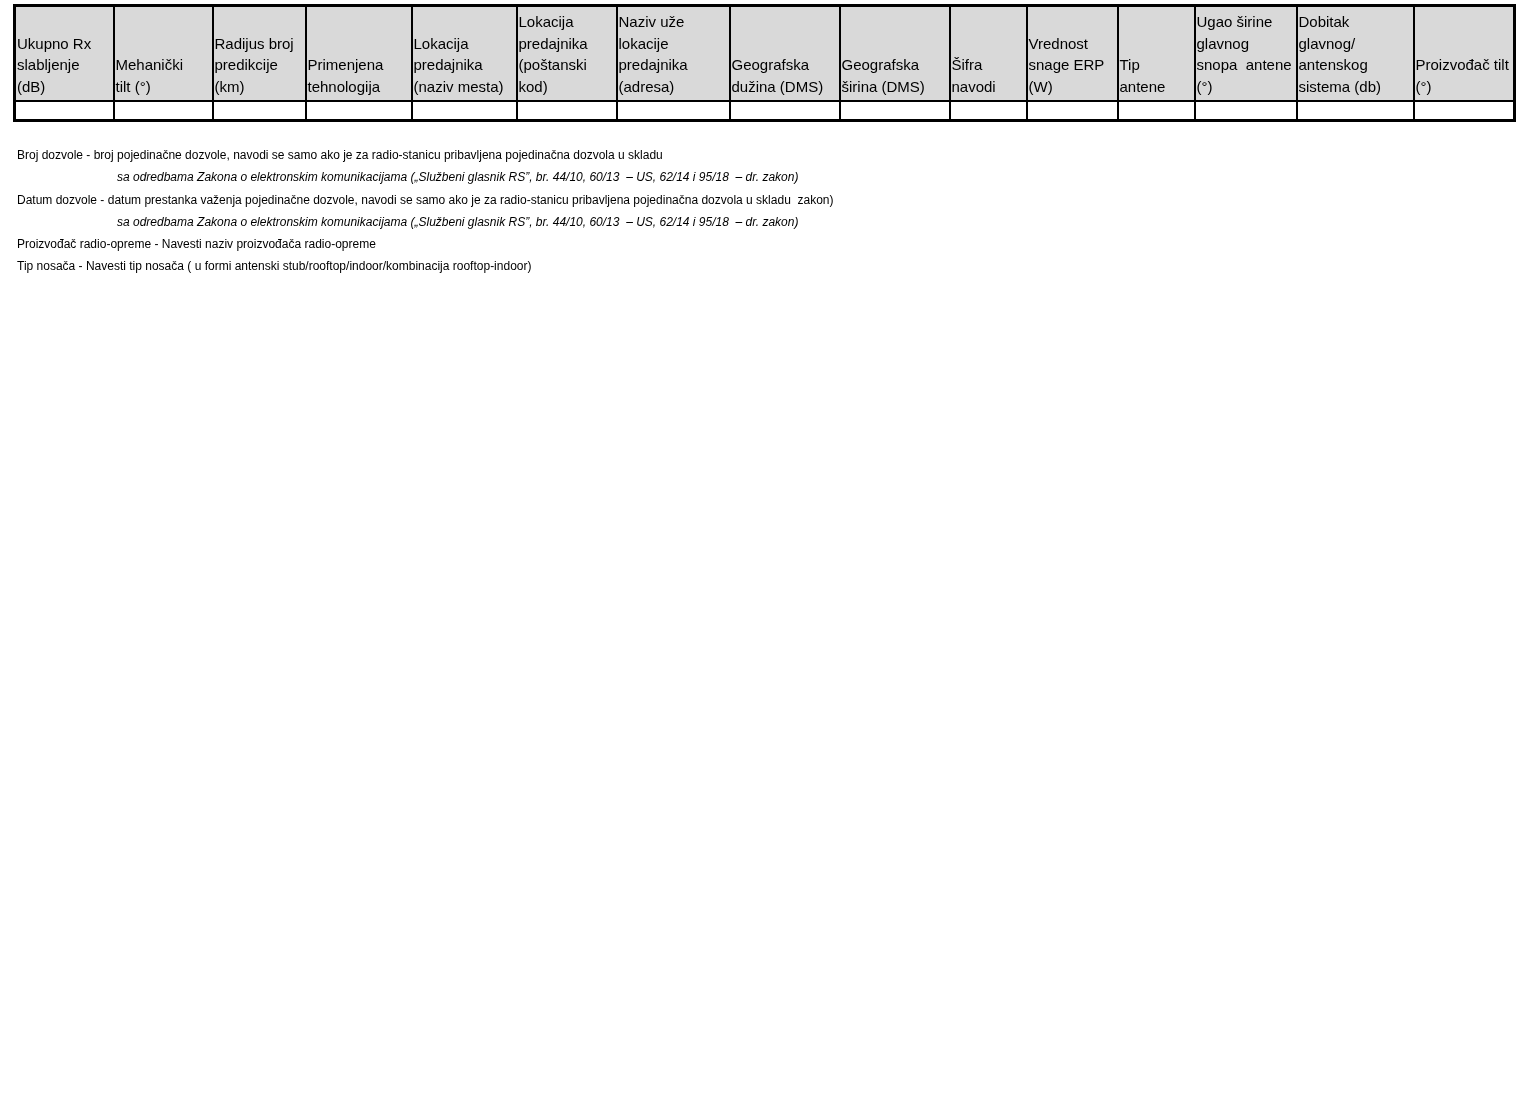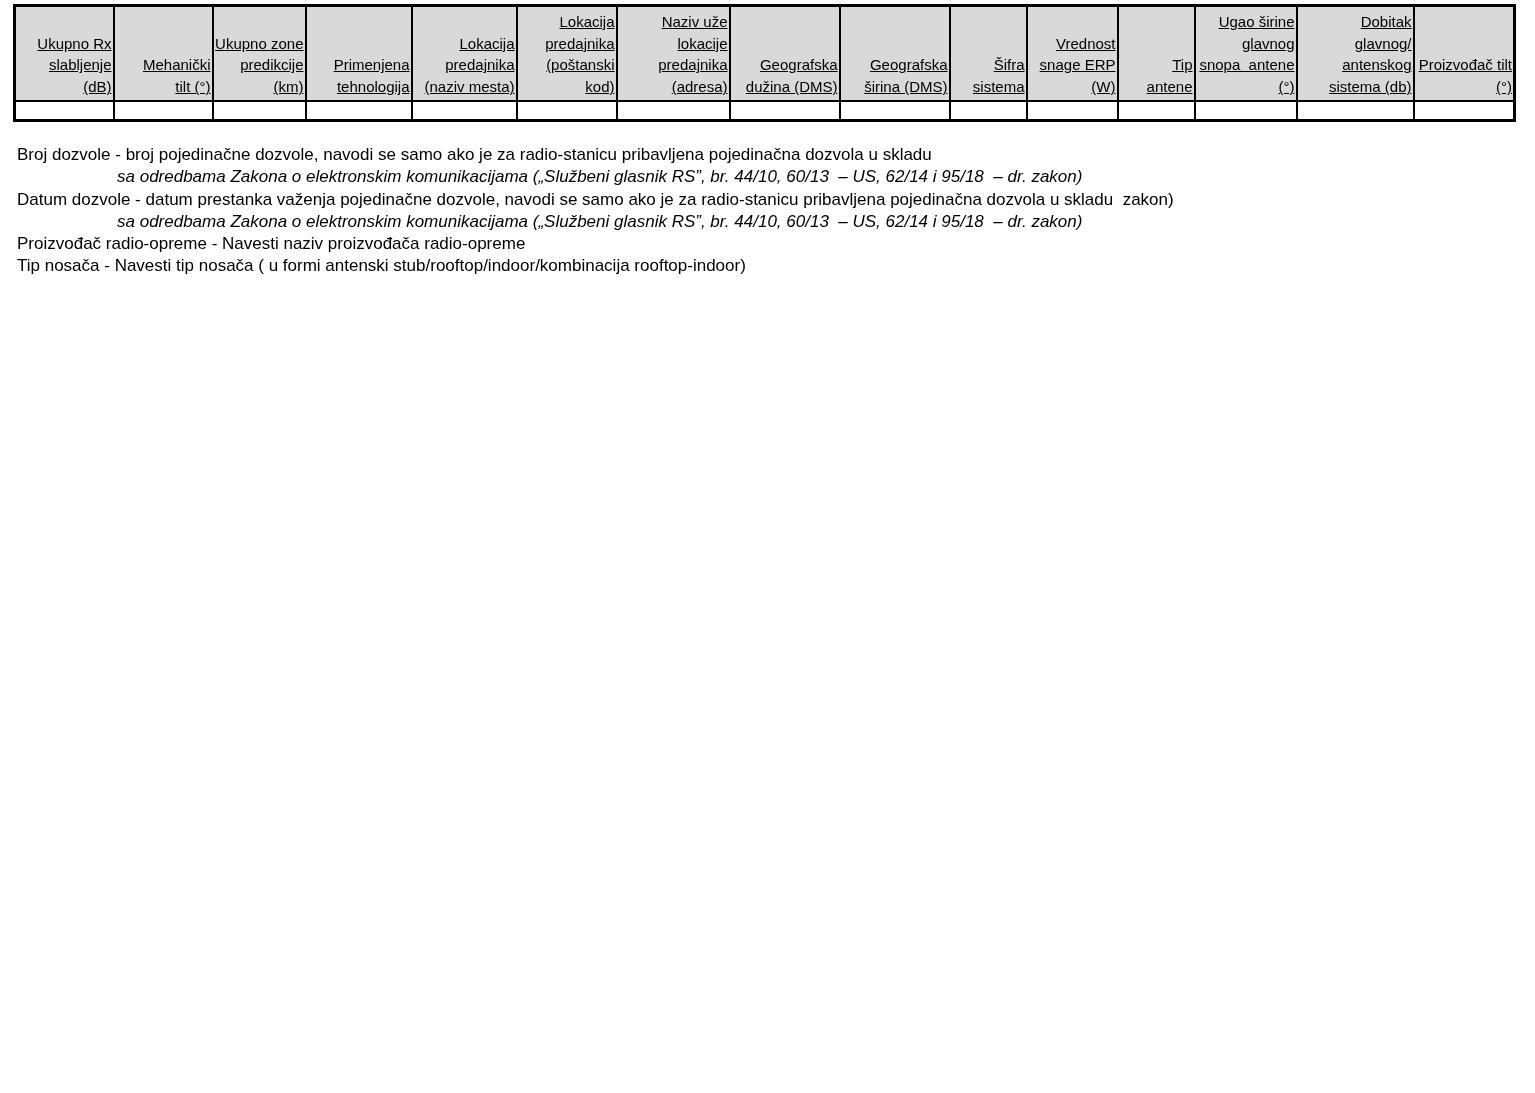--- a/index.html
+++ b/index.html
@@ -24,40 +24,39 @@
     border-collapse: collapse;
     table-layout: fixed;
     border: 3px solid #000000;
   }
   table.rs-table th {
     border: 2px solid #000000;
     background: #d9d9d9;
     font-weight: normal;
     font-size: 15px;
     line-height: 21.8px;
-    text-align: right;
+    text-align: left;
     vertical-align: bottom;
     white-space: pre;
     height: 91px;
     padding: 0 1px 2px 1px;
     overflow: hidden;
-    text-decoration: underline;
   }
   table.rs-table td {
     border: 2px solid #000000;
     background: #ffffff;
     height: 17px;
     padding: 0;
   }
   
   .notes {
     position: absolute;
     left: 17px;
     top: 144px;
-    font-size: 17px;
+    font-size: 12px;
     line-height: 22.3px;
     white-space: pre;
   }
   .note-line { white-space: pre; }
   .note-line.indent { padding-left: 100px; font-style: italic; }
 </style>
 </head>
 <body>
 
 <div class="page">
@@ -80,42 +79,42 @@
         <col style="width: 117px;">
         <col style="width: 101px;">
       </colgroup>
     <thead>
       <tr id="header-row">
           <th>Ukupno Rx
 slabljenje
 (dB)</th>
           <th>Mehanički
 tilt (°)</th>
-          <th>Ukupno zone
+          <th>Radijus broj
 predikcije
 (km)</th>
           <th>Primenjena
 tehnologija</th>
           <th>Lokacija
 predajnika
 (naziv mesta)</th>
           <th>Lokacija
 predajnika
 (poštanski
 kod)</th>
           <th>Naziv uže
 lokacije
 predajnika
 (adresa)</th>
           <th>Geografska
 dužina (DMS)</th>
           <th>Geografska
 širina (DMS)</th>
           <th>Šifra
-sistema</th>
+navodi</th>
           <th>Vrednost
 snage ERP
 (W)</th>
           <th>Tip
 antene</th>
           <th>Ugao širine
 glavnog
 snopa  antene
 (°)</th>
           <th>Dobitak

